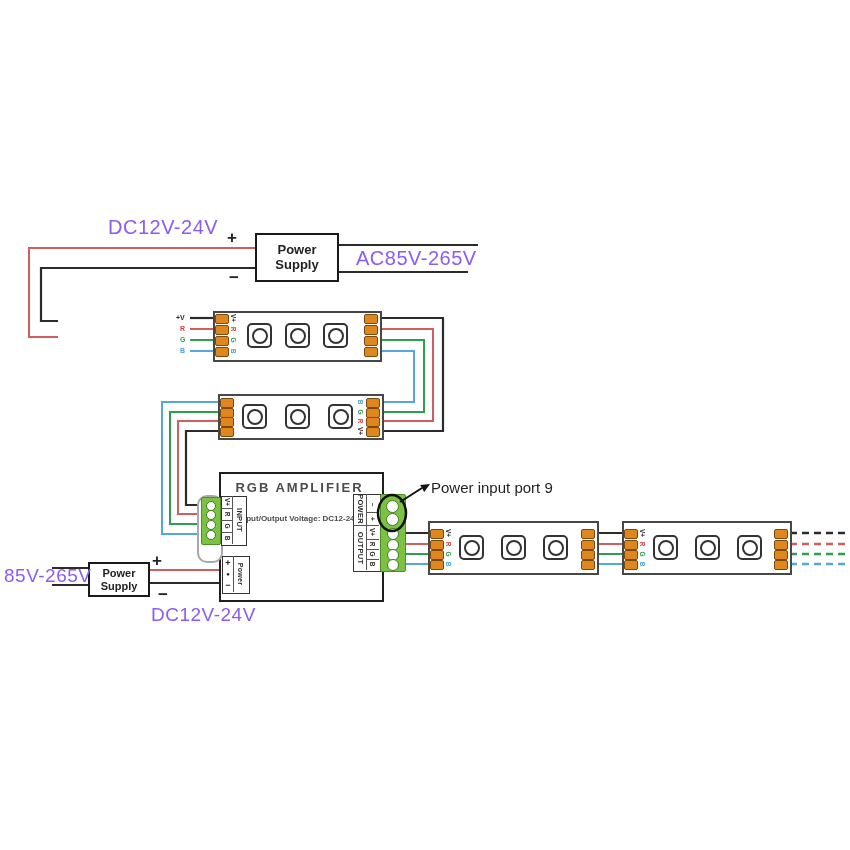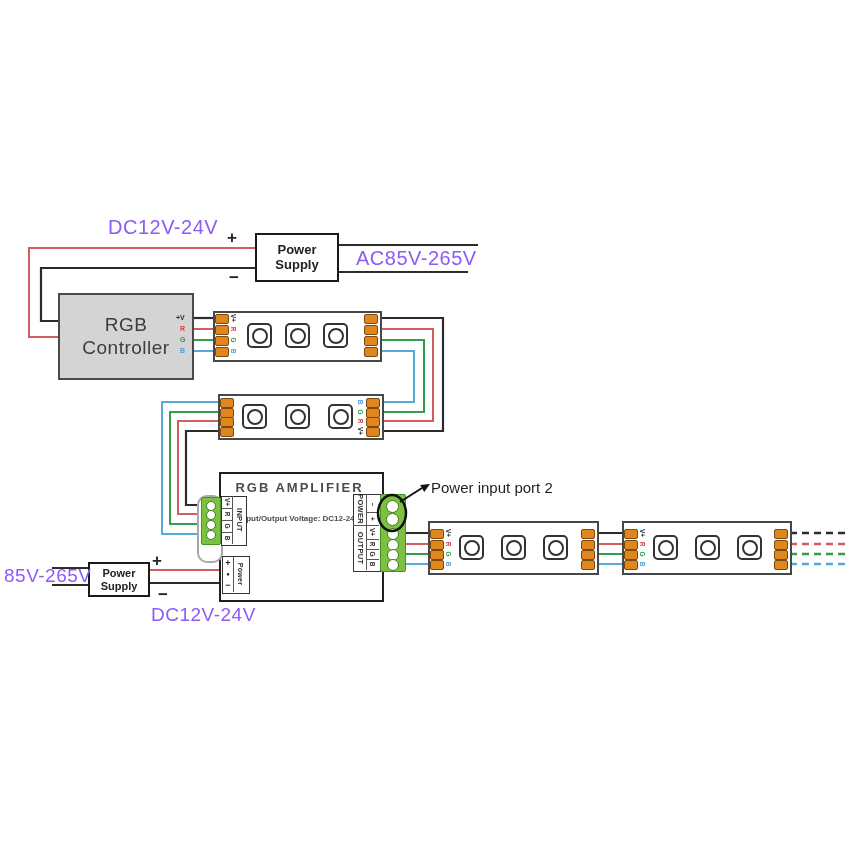--- a/index.html
+++ b/index.html
@@ -108,24 +108,20 @@
   <div class="sign" style="left:227px;top:228px;">+</div>
   <div class="sign" style="left:229px;top:268px;">−</div>
 
   <div class="supply-box" style="left:255px;top:233px;width:80px;height:45px;font-size:13px;">
     <span>Power</span>
     <span>Supply</span>
   </div>
 
   <div class="bigtext" style="left:356px;top:247px;">AC85V-265V</div>
 
-  <div class="controller">
-    <span>RGB</span>
-    <span>Controller</span>
-  </div>
   <span class="hlabel c-black" style="left:176px;top:314px;">+V</span>
   <span class="hlabel c-red" style="left:180px;top:325px;">R</span>
   <span class="hlabel c-green" style="left:180px;top:336px;">G</span>
   <span class="hlabel c-blue" style="left:180px;top:347px;">B</span>
 
   <div class="strip" style="left:213px;top:311px;width:165px;height:47px;"></div>
   <div class="pad" style="left:215px;top:314px;"></div>
   <div class="pad" style="left:215px;top:325px;"></div>
   <div class="pad" style="left:215px;top:336px;"></div>
   <div class="pad" style="left:215px;top:347px;"></div>
@@ -216,21 +212,21 @@
   <div class="pin" style="left:387px;top:549px;width:10px;height:10px;"></div>
   <div class="pin" style="left:387px;top:559px;width:10px;height:10px;"></div>
 
   <div class="lblbox" style="left:222px;top:556px;width:26px;height:36px;"></div>
   <div class="divider" style="left:233px;top:556px;width:1px;height:36px;"></div>
   <span class="jackglyph" style="left:228px;top:563px;">+</span>
   <span class="jackglyph" style="left:228px;top:574px;font-size:6px;">●</span>
   <span class="jackglyph" style="left:228px;top:585px;">−</span>
   <span class="rname" style="left:240px;top:574px;font-size:7px;">Power</span>
 
-  <div class="callout">Power input port 2</div>
+  <div class="callout">Power input port 9</div>
 
   <div class="bigtext" style="left:4px;top:565px;font-size:19px;">85V-265V</div>
   <div class="supply-box" style="left:88px;top:562px;width:58px;height:31px;font-size:11px;">
     <span>Power</span>
     <span>Supply</span>
   </div>
   <div class="sign" style="left:152px;top:551px;">+</div>
   <div class="sign" style="left:158px;top:585px;">−</div>
   <div class="bigtext" style="left:151px;top:604px;font-size:19px;">DC12V-24V</div>
 

